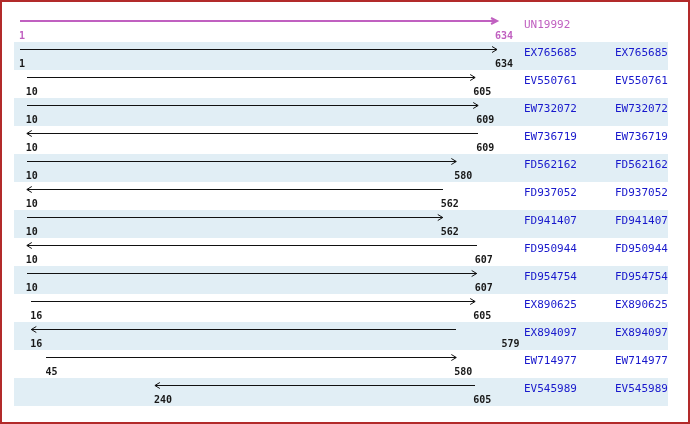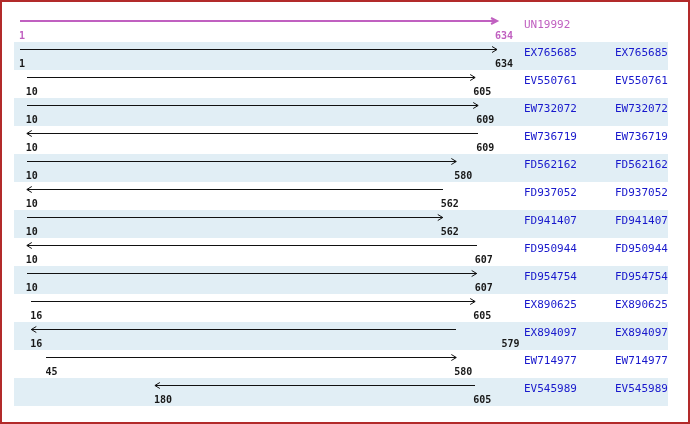--- a/index.html
+++ b/index.html
@@ -179,19 +179,19 @@
     <div class="coord end" style="left: 452.334px;">580</div>
     <a class="acc col1">EW714977</a>
     <a class="acc col2">EW714977</a>
   </div>
       <div class="row" style="top: 376px;">
     <div class="band"></div>
     <svg class="arrow" width="686" height="28" xmlns="http://www.w3.org/2000/svg">
           <line x1="152.89440000000002" x2="473.17440000000005" y1="7.5" y2="7.5" stroke="#111111" stroke-width="1" shape-rendering="crispEdges"></line>
           <path d="M 157.89440000000002 4.5 L 152.89440000000002 7.5 L 157.89440000000002 10.5" fill="none" stroke="#111111" stroke-width="1"></path>
         </svg>
-    <div class="coord start" style="left: 151.894px;">180</div>
+    <div class="coord start" style="left: 151.894px;">240</div>
     <div class="coord end" style="left: 471.174px;">605</div>
     <a class="acc col1">EV545989</a>
     <a class="acc col2">EV545989</a>
   </div>
     </div>
 </div>
 
 </body></html>

